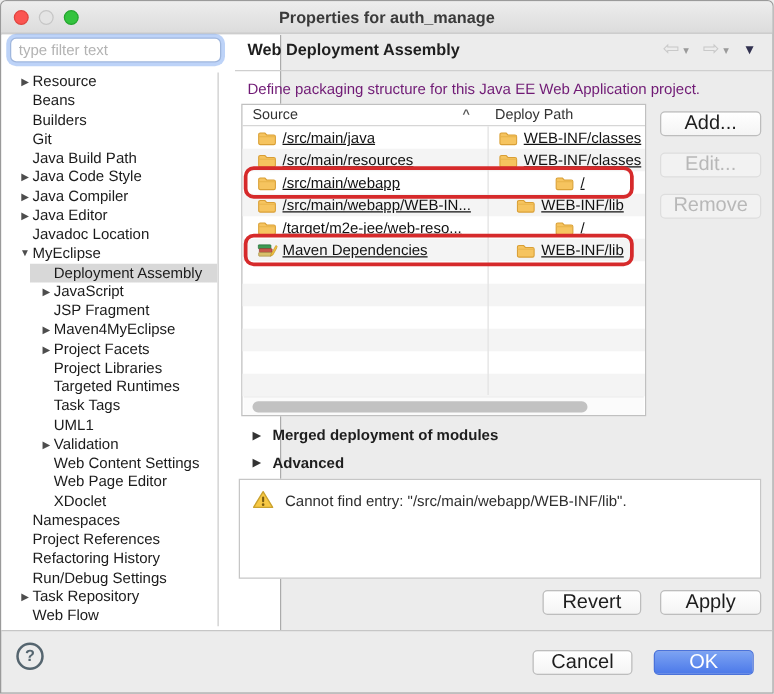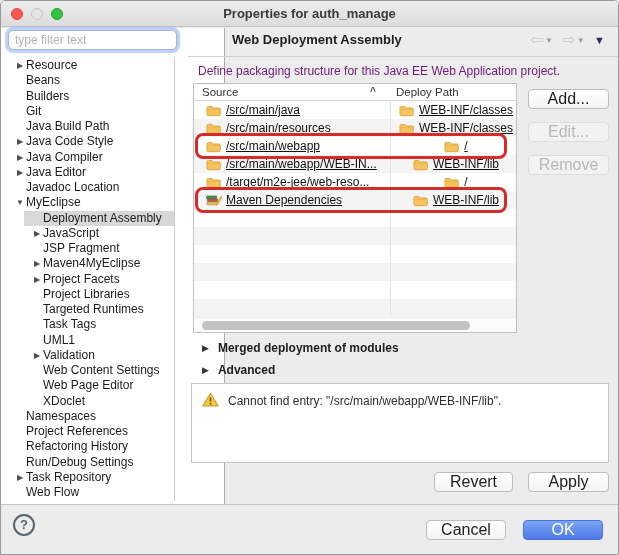--- a/index.html
+++ b/index.html
@@ -24,21 +24,21 @@
     font-family:"Liberation Sans",sans-serif; }
   .filter::placeholder { color:#b3b3b3; }
   .tree { position:absolute; left:0; top:30px; width:174px; height:443px; border-right:1px solid #cccccc; overflow:hidden; }
   .tree-item { height:15.25px; line-height:15.25px; font-size:12px; color:#1b1b1b; display:flex; align-items:center; white-space:nowrap; }
   .tree-item .expander { width:12px; font-size:8px; color:#4d4d4d; flex:0 0 12px; text-align:center; }
   .tree-item.lvl0 { padding-left:13px; }
   .tree-item.lvl1 { padding-left:30px; }
   .tree-item.selected { background:linear-gradient(to right, transparent 0, transparent 23px, #d8d8d8 23px); }
 
   
-  .page-title { position:absolute; left:197px; top:31px; font-size:13px; font-weight:700; color:#1f1f1f;margin-left:34px; }
+  .page-title { position:absolute; left:197px; top:31px; font-size:13px; font-weight:700; color:#1f1f1f; }
   .nav-icons { position:absolute; right:13px; top:31px; display:flex; align-items:center; gap:3px; }
   .arrow-glyph { font-size:16px; color:#c9c9c9; line-height:16px; }
   .mini-caret { font-size:9px; color:#9a9a9a; }
   .view-menu { font-size:11px; color:#31314f; margin-left:8px; }
   .header-sep { position:absolute; left:187px; top:55px; width:432px; height:1px; background:#cfcfcf; }
   .description { position:absolute; left:197px; top:63px; font-size:12px; color:#701a75; }
 
   
   .table { position:absolute; left:192px; top:82px; width:324px; height:250px; background:#fff; border:1px solid #c0c0c0; }
   .thead { position:relative; height:17px; border-bottom:1px solid #d6d6d6; font-size:11.5px; color:#333; }

